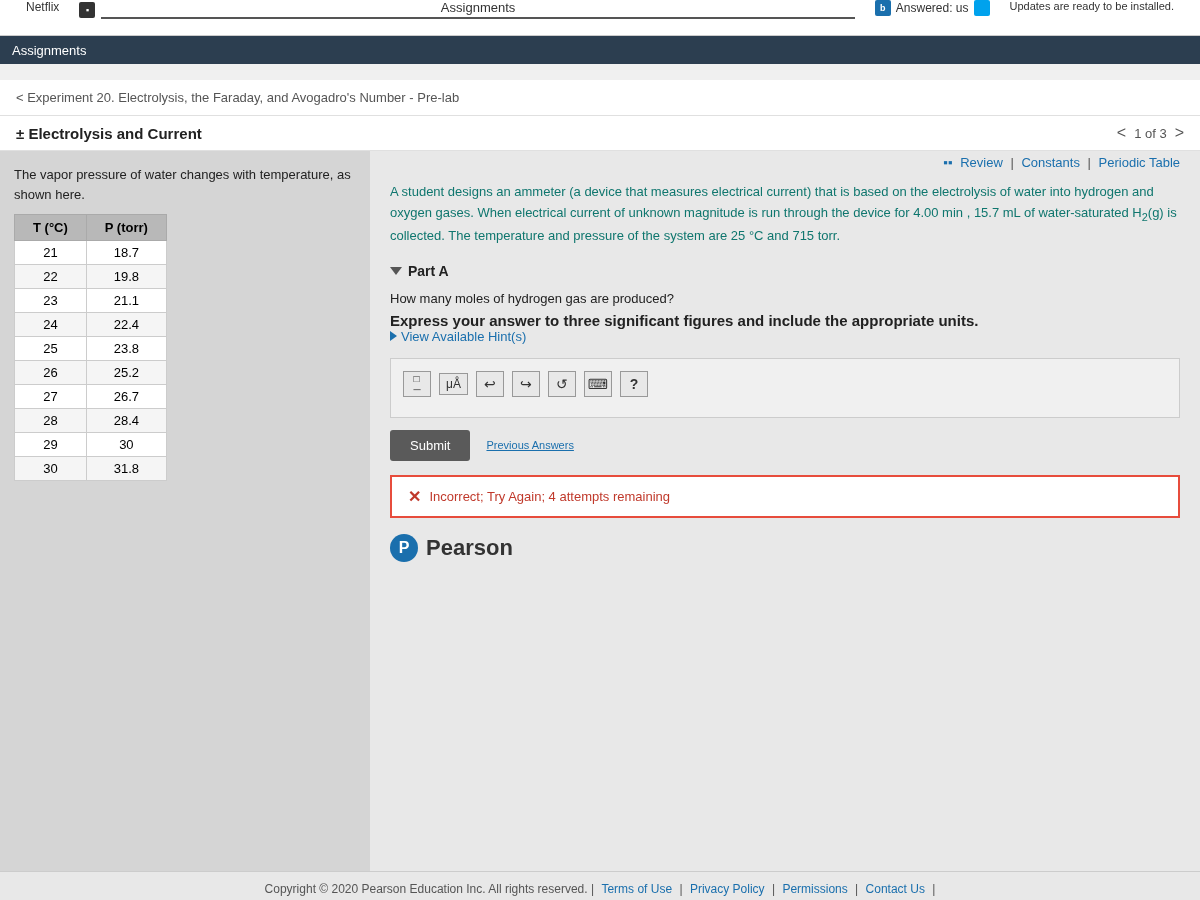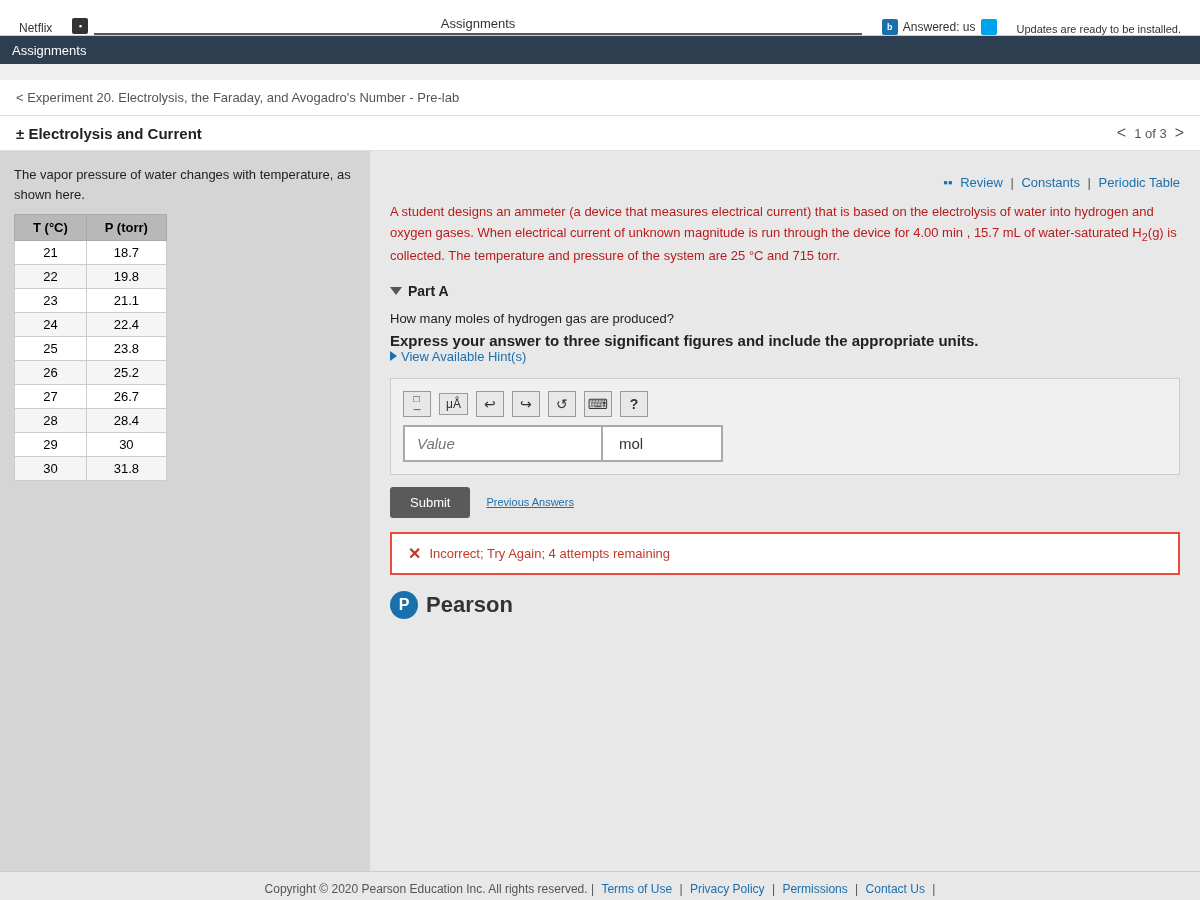--- a/index.html
+++ b/index.html
@@ -1,25 +1,25 @@
 <!DOCTYPE html>
 <html><head>
   <meta charset="utf-8">
   <style>
     * { box-sizing: border-box; margin: 0; padding: 0; }
     body { font-family: Arial, sans-serif; font-size: 14px; background: #f0f0f0; width: 1200px; height: 900px; overflow: hidden; }
 
     
     .top-bar {
       display: flex;
-      align-items: flex-end;
+      align-items: flex-start;
       background: #fff;
       border-bottom: 1px solid #ccc;
       height: 36px;
-      padding: 0 19px;
+      padding: 0 26px;
       gap: 20px;
     }
     .top-bar-netflix {
       font-size: 12px;
       color: #333;
     }
     .top-bar-assignments {
       flex: 1;
       text-align: center;
       font-size: 13px;
@@ -149,34 +149,34 @@
       padding: 4px 18px;
       text-align: center;
     }
     .data-table tr:nth-child(even) td {
       background: #f5f5f5;
     }
 
     
     .right-panel {
       flex: 1;
-      padding: 24px 20px;
+      padding: 4px 20px;
       overflow-y: auto;
       background: #e8e8e8;
     }
     .review-bar {
       text-align: right;
       font-size: 13px;
       color: #1a6fad;
       margin-bottom: 12px;
     }
     .review-bar span { margin-left: 4px; }
     .question-text {
       font-size: 13px;
-      color: #b91c1c;
+      color: #0f766e;
       line-height: 1.6;
       margin-bottom: 16px;
     }
     .part-a-header {
       display: flex;
       align-items: center;
       gap: 6px;
       font-size: 14px;
       font-weight: bold;
       color: #222;
@@ -502,24 +502,20 @@
           <div class="toolbar-btn">
             <span class="toolbar-icon-reset">↺</span>
           </div>
           <div class="toolbar-btn">
             <span class="toolbar-icon-keyboard">⌨</span>
           </div>
           <div class="toolbar-btn">
             <span class="toolbar-icon-help">?</span>
           </div>
         </div>
-        <div class="input-row">
-          <input type="text" class="value-input" placeholder="Value" style="">
-          <div class="unit-display">mol</div>
-        </div>
       </div>
 
       <div class="submit-row">
         <button class="submit-btn">Submit</button>
         <span class="prev-answers-link">Previous Answers</span>
       </div>
 
       <div class="incorrect-box">
         <span class="x-icon">✕</span>
         <span>Incorrect; Try Again; 4 attempts remaining</span>

